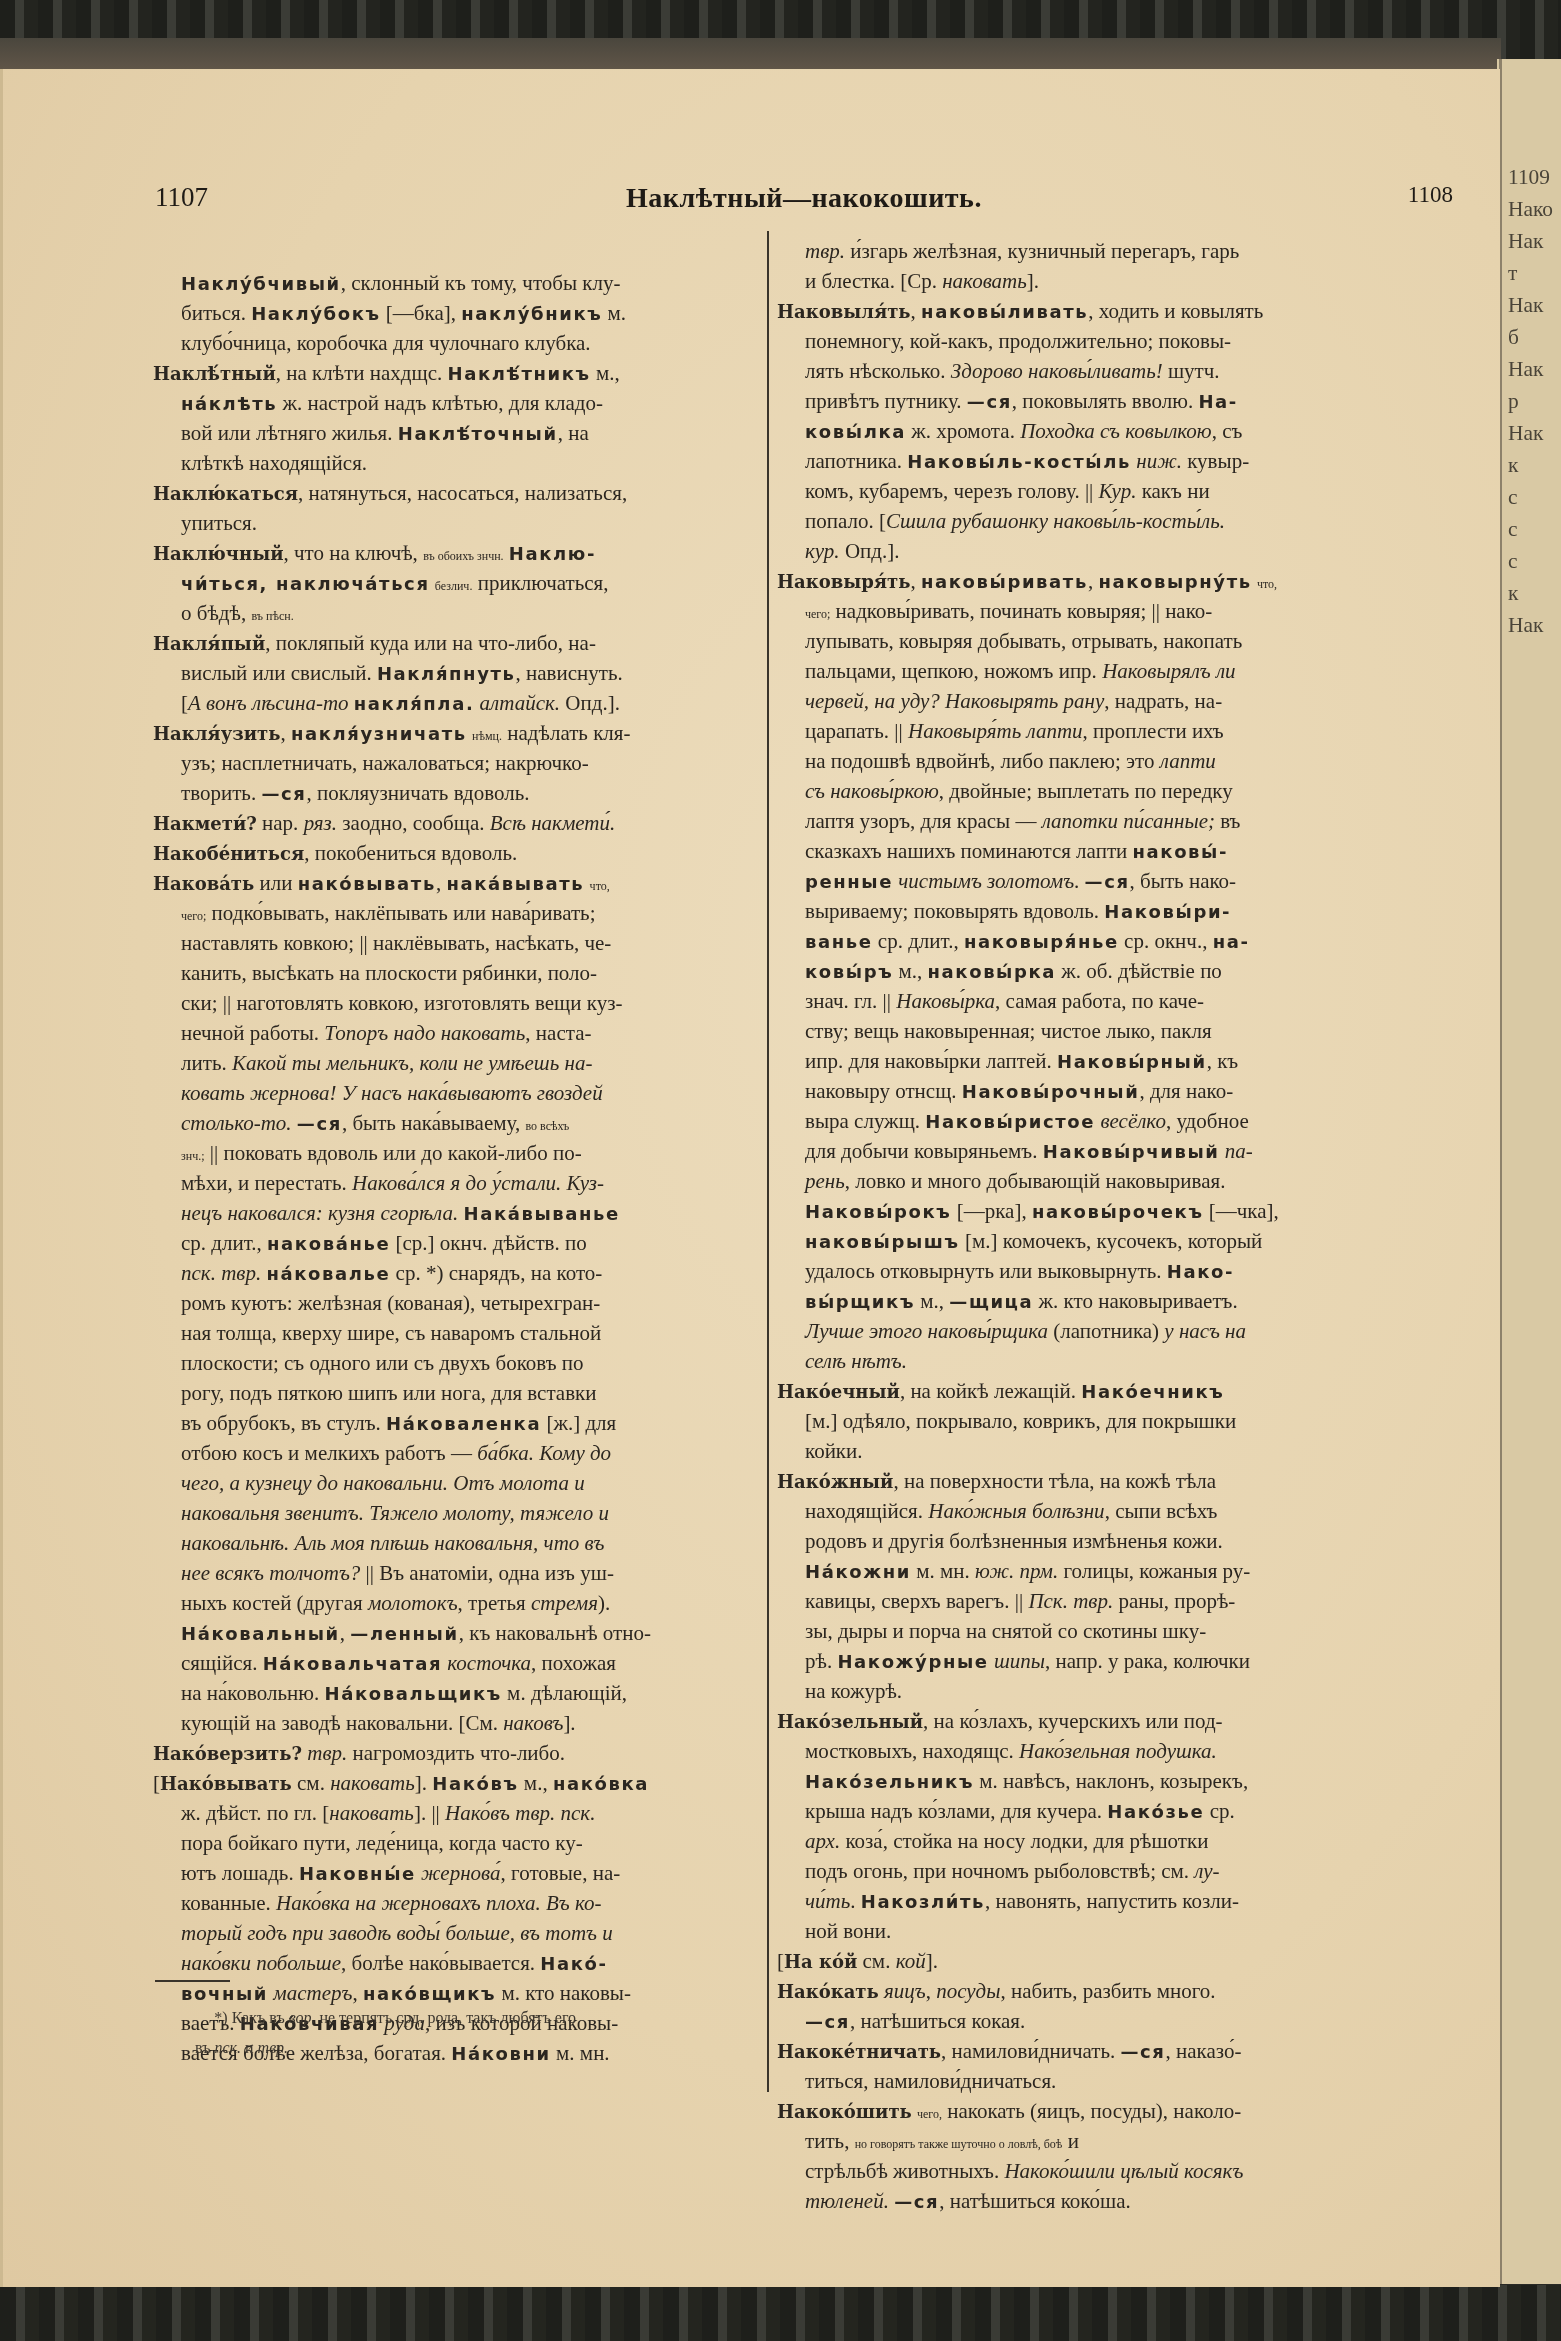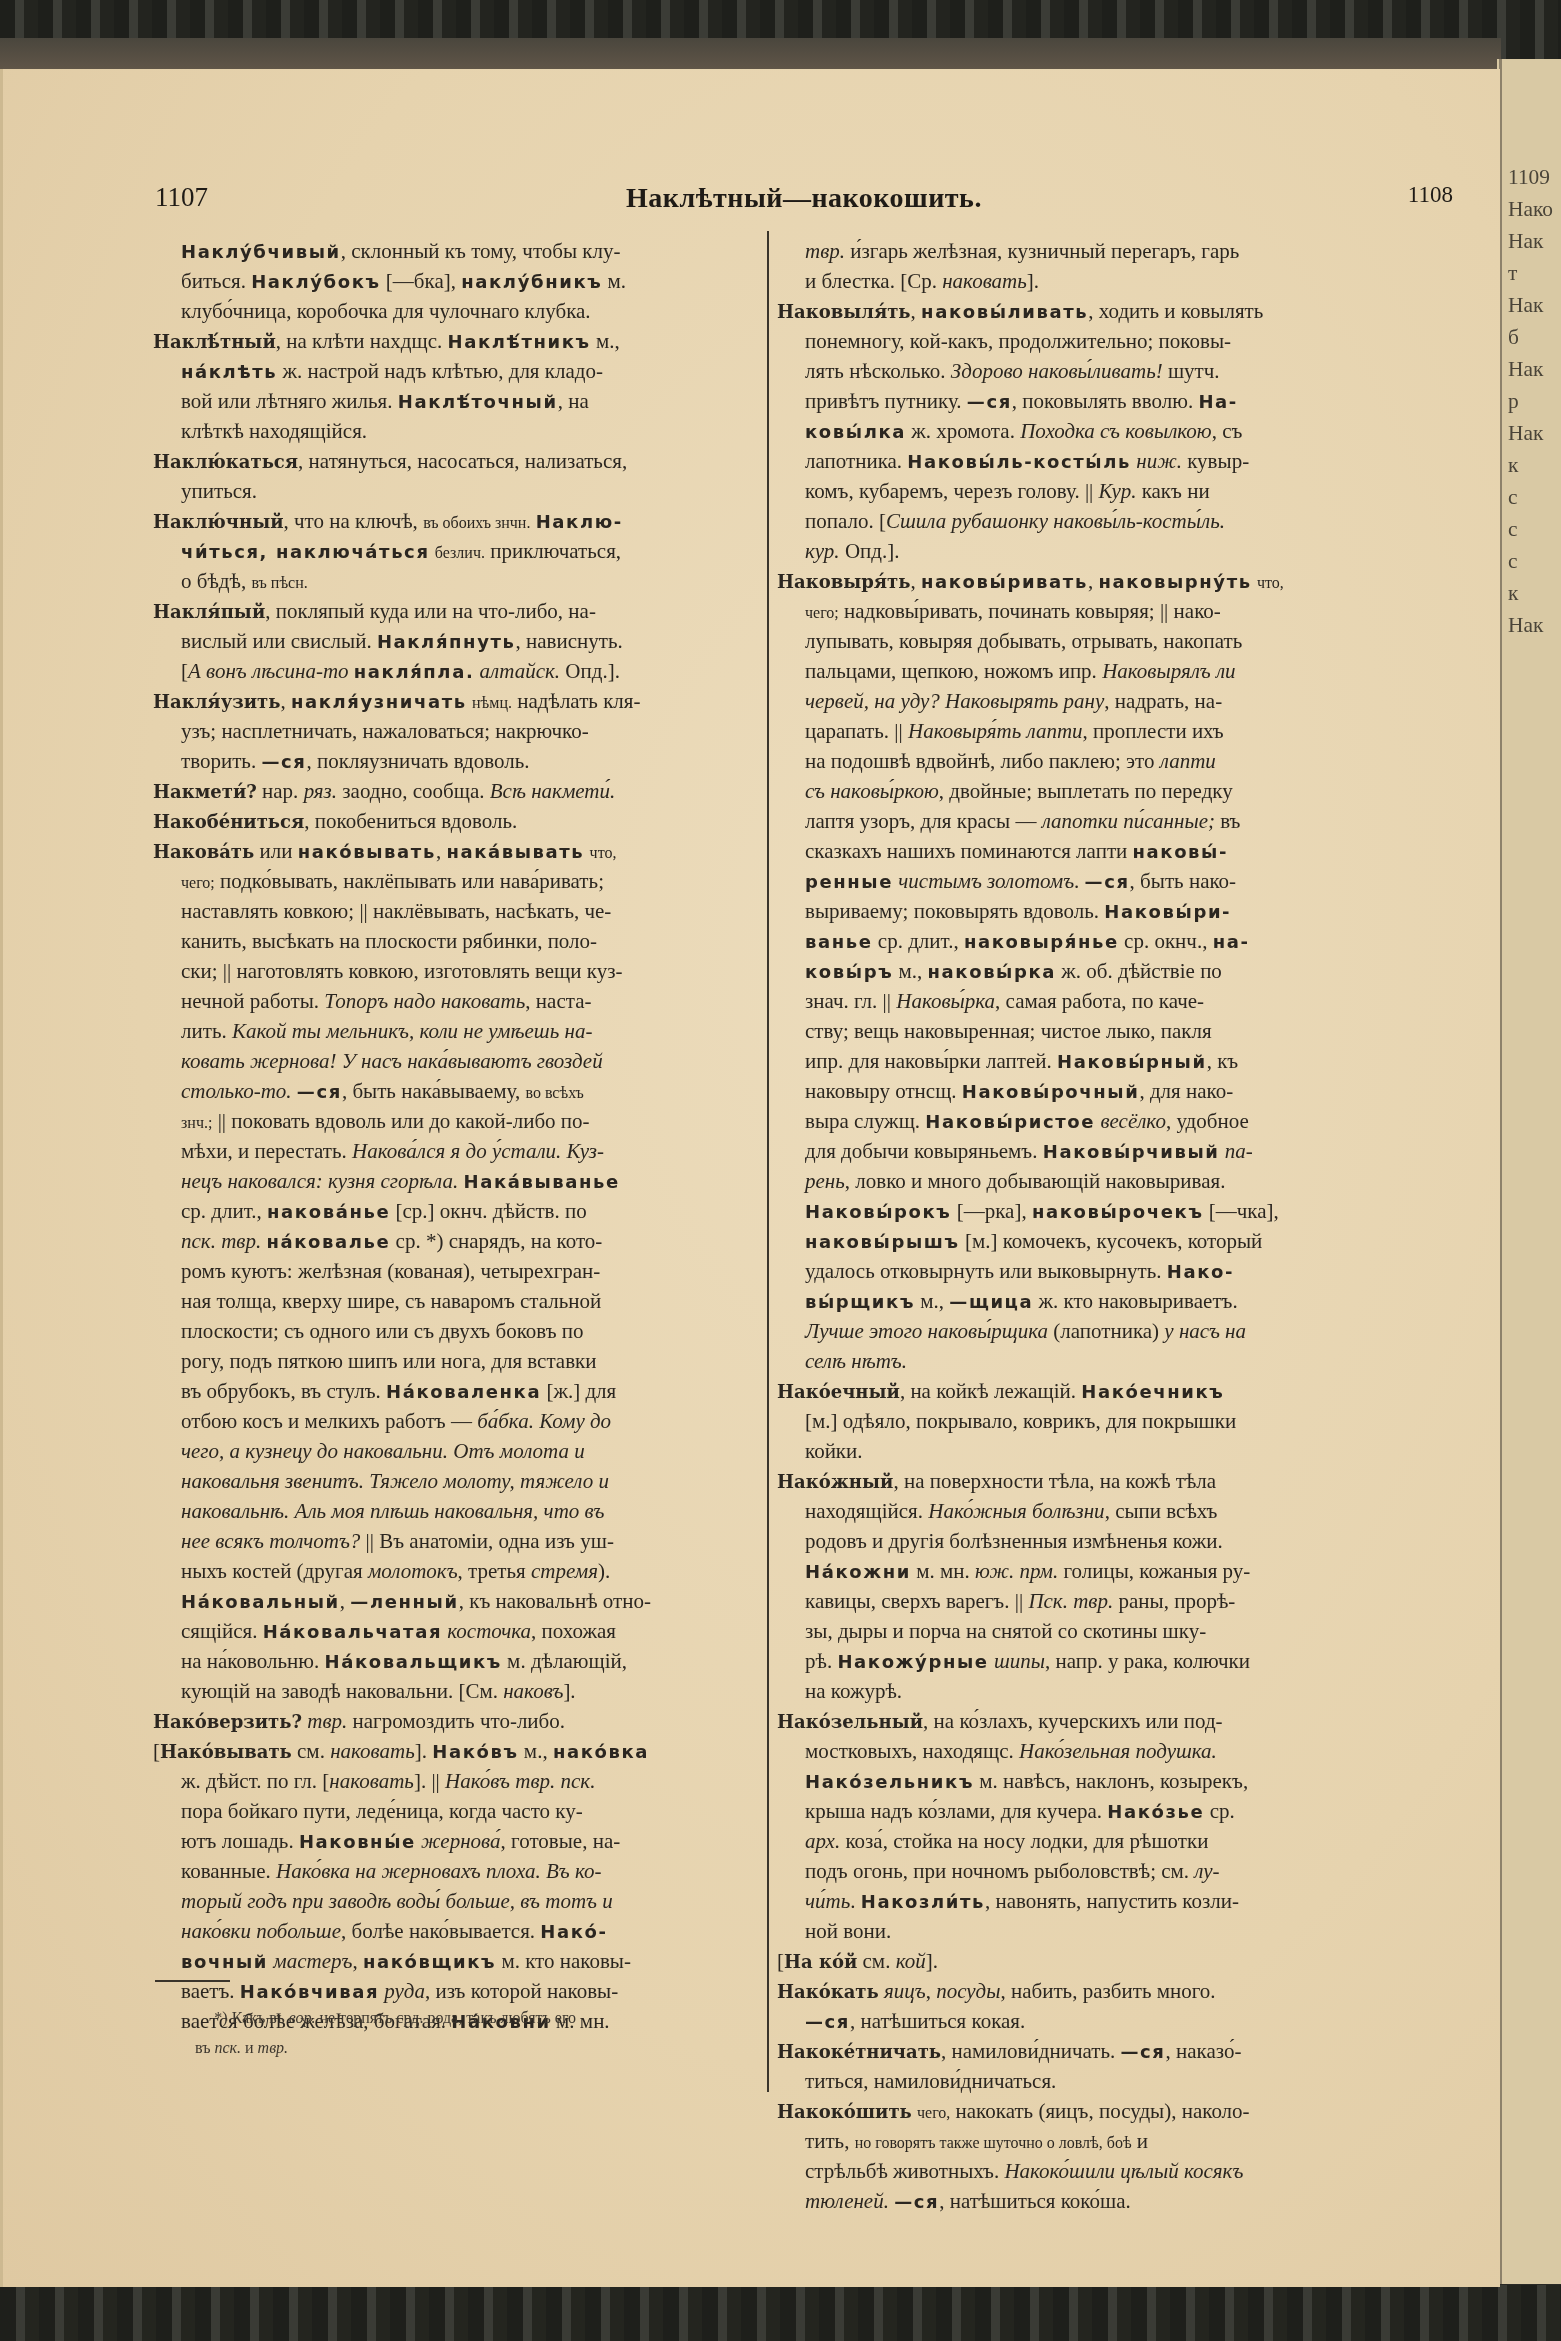--- a/index.html
+++ b/index.html
@@ -17,29 +17,29 @@
         border-left:3.2px solid #cdb991;}
   .page-edge{position:absolute;left:1497px;top:59px;width:64px;height:2225px;background:#d9c9a4;}
   .gutter-line{position:absolute;left:1499px;top:59px;width:3.2px;height:2225px;background:#8d816a;}
   .next-page{position:absolute;left:1508px;top:161px;width:54px;height:2037px;
              color:#4a4438;font-size:21.4px;line-height:32px;overflow:hidden;white-space:nowrap;}
   .header{position:absolute;top:182px;left:155px;width:1298px;height:38px;color:#1f1b16;}
   .pnum-left{position:absolute;left:0;top:0;font-size:27px;}
   .pnum-right{position:absolute;right:0;top:0;font-size:23px;}
   .running{position:absolute;left:0;right:0;text-align:center;font-size:28px;font-weight:bold;letter-spacing:0.5px;}
   .col{position:absolute;top:236px;color:#2b2620;font-size:21px;line-height:30px;}
-  .col-left{left:153px;width:609px;}
+  .col-left{left:153px;width:609px;margin-top:32px;}
   .col-right{left:777px;width:657px;}
   .divider{position:absolute;left:767px;top:231px;width:1.6px;height:1861px;background:#3a342b;}
   .ln{white-space:nowrap;overflow:hidden;text-align:justify;height:30px;}
   .ln.ind{padding-left:28px;}
   .hw{font-family:"DejaVu Serif",serif;font-weight:bold;font-size:18px;}
   .b{font-family:"DejaVu Sans",sans-serif;font-weight:bold;letter-spacing:1.6px;font-size:18px;}
   .i{font-style:italic;}
-  .s{font-size:16px;}
+  .s{font-size:12px;}
   .footnote-rule{position:absolute;left:155px;top:1980px;width:75px;height:1.6px;background:#3a342b;}
   .footnote{position:absolute;left:155px;top:2005px;width:609px;color:#3d372e;font-size:16px;line-height:26px;margin-left:40px;}
   .footnote .ind{padding-left:19.3px;}
 </style>
 </head>
 <body>
 
 <div class="scanner-top"></div>
 <div class="scanner-band"></div>
 <div class="scanner-bottom"></div>

